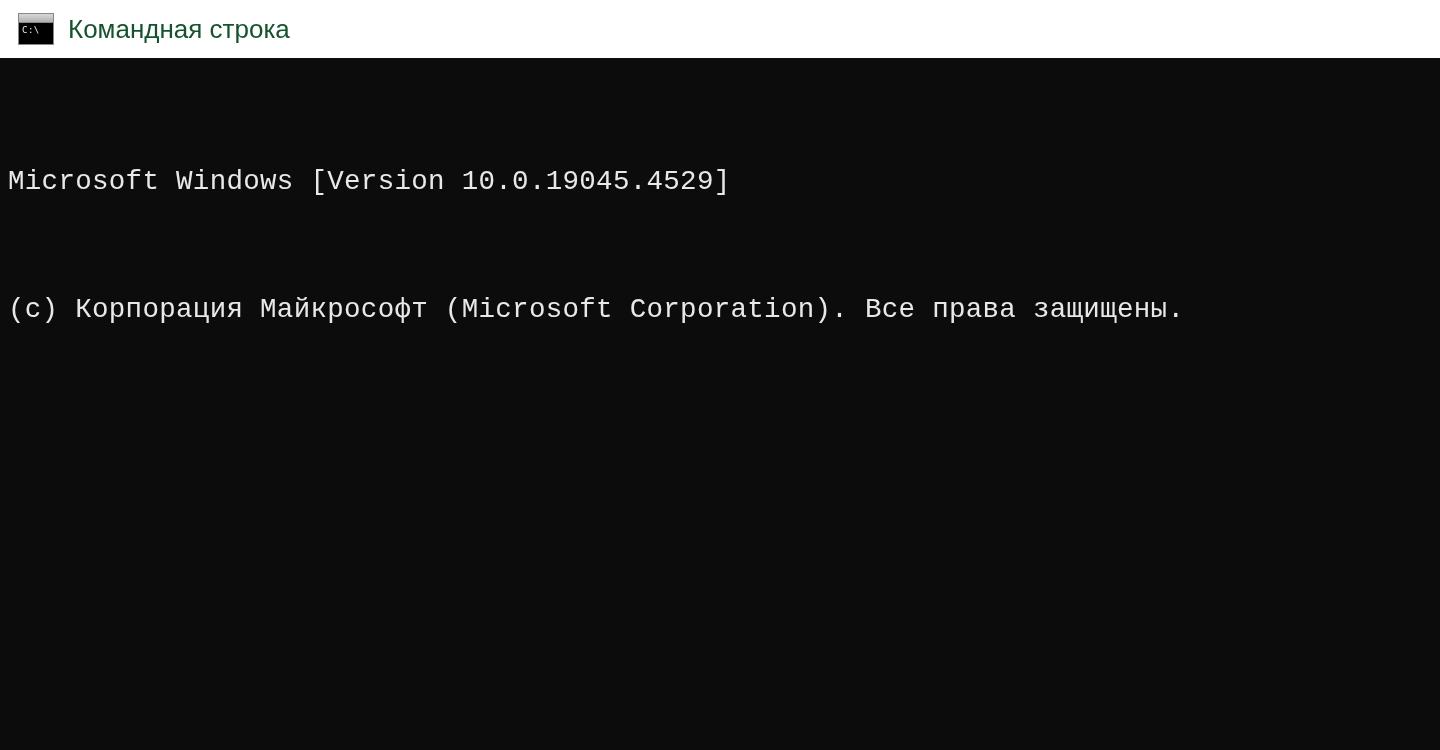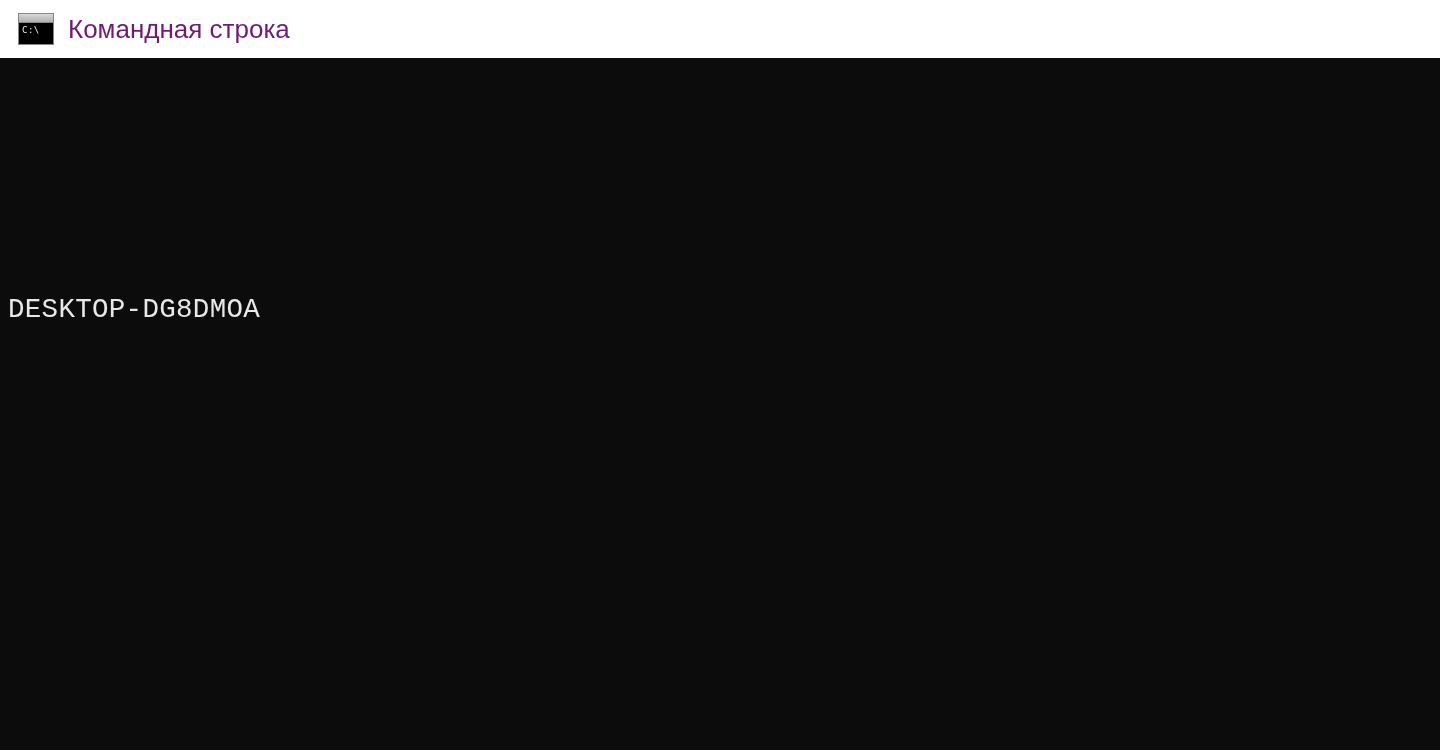--- a/index.html
+++ b/index.html
@@ -41,21 +41,21 @@
       background: #000;
       color: #eee;
       font-size: 9px;
       line-height: 9px;
       font-family: Consolas, monospace;
       padding: 3px 2px 0 3px;
       letter-spacing: 0.5px;
       overflow: hidden;
     }
     .window-title {
-      color: #701a75;
+      color: #14532d;
       font-family: "Segoe UI", Tahoma, sans-serif;
       font-size: 26px;
       font-weight: 400;
       text-align: right;
     }
     .terminal-body {
       background: #0c0c0c;
       color: #e8e8e8;
       font-family: Consolas, "Courier New", monospace;
       font-size: 27.5px;
@@ -76,17 +76,18 @@
 
 <div class="titlebar">
   <div class="cmd-icon">
     <div class="cmd-icon-top"></div>
     <div class="cmd-icon-body">C:\</div>
   </div>
   <div class="window-title">Командная строка</div>
 </div>
 
 <div class="terminal-body">
+  <div class="line">Microsoft Windows [Version 10.0.19045.4529]</div>
+  <div class="line">(c) Корпорация Майкрософт (Microsoft Corporation). Все права защищены.</div>
   <div class="blank-line"></div>
-  <div class="line">DESKTOP-DG8DMOA</div>
   
   
 </div>
 
 </body></html>

